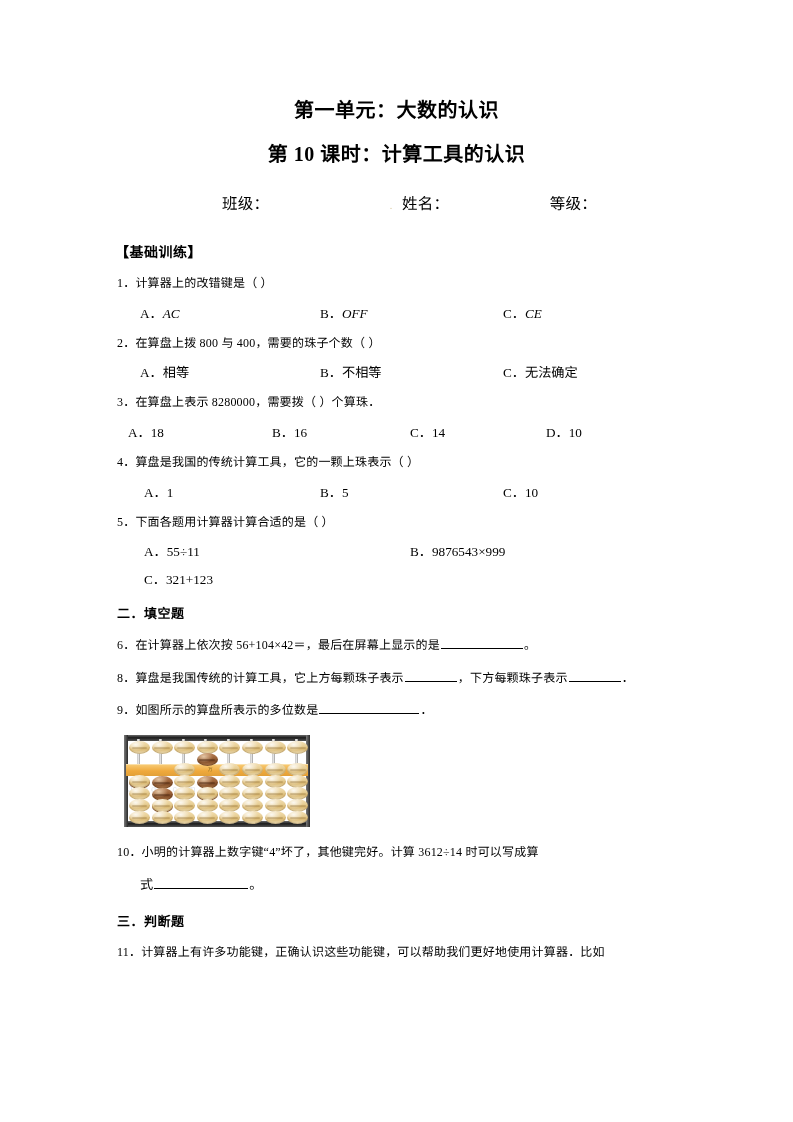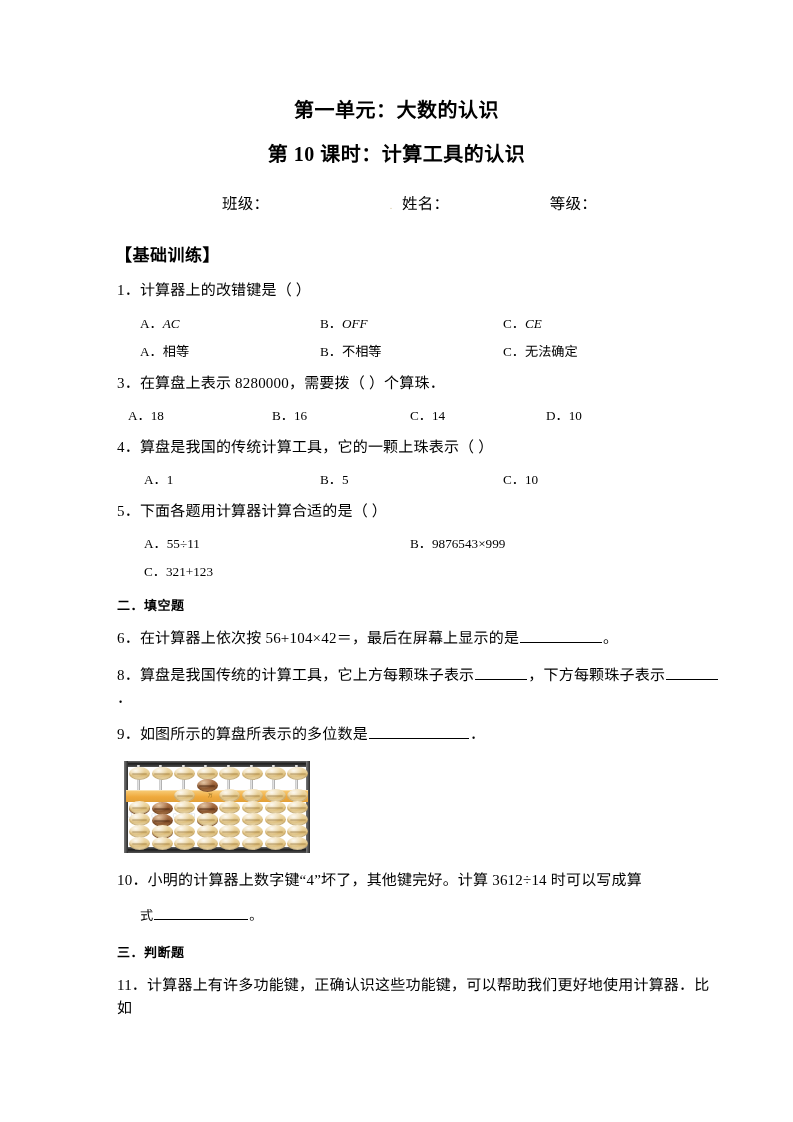--- a/index.html
+++ b/index.html
@@ -54,36 +54,36 @@
     color: #d9c8a0;
     font-size: 10px;
   }
   .info-line .gap-b { display: inline-block; width: 92px; }
 
   
   .big-section {
     margin-top: 26px;
     padding-left: 115px;
     font-weight: bold;
-    font-size: 17px;
+    font-size: 14px;
     letter-spacing: 0.5px;
   }
   .sub-section {
     margin-top: 16px;
     padding-left: 117px;
     font-weight: bold;
     font-size: 13px;
     letter-spacing: 0.5px;
   }
 
   
   .q {
     padding-left: 117px;
     padding-right: 72px;
-    font-size: 15px;
+    font-size: 12px;
     line-height: 1.55;
     margin-top: 13px;
     letter-spacing: 0.2px;
   }
   .q-cont {
     padding-left: 140px;
     font-size: 13.2px;
     line-height: 1.55;
     margin-top: 13px;
   }
@@ -229,20 +229,23 @@
 
     <div class="q">
       <span>1．</span><span>计算器上的改错键是（      ）</span>
     </div>
     <div class="opts">
       <span class="opt" style="left:140px"><span>A．</span><span class="opt-it">AC</span></span>
       <span class="opt" style="left:320px"><span>B．</span><span class="opt-it">OFF</span></span>
       <span class="opt" style="left:503px"><span>C．</span><span class="opt-it">CE</span></span>
     </div>
 
+    <div class="q">
+      <span>2．</span><span>在算盘上拨 800 与 400，需要的珠子个数（      ）</span>
+    </div>
     <div class="opts">
       <span class="opt" style="left:140px"><span>A．</span><span>相等</span></span>
       <span class="opt" style="left:320px"><span>B．</span><span>不相等</span></span>
       <span class="opt" style="left:503px"><span>C．</span><span>无法确定</span></span>
     </div>
 
     <div class="q">
       <span>3．</span><span>在算盘上表示 8280000，需要拨（      ）个算珠．</span>
     </div>
     <div class="opts">

